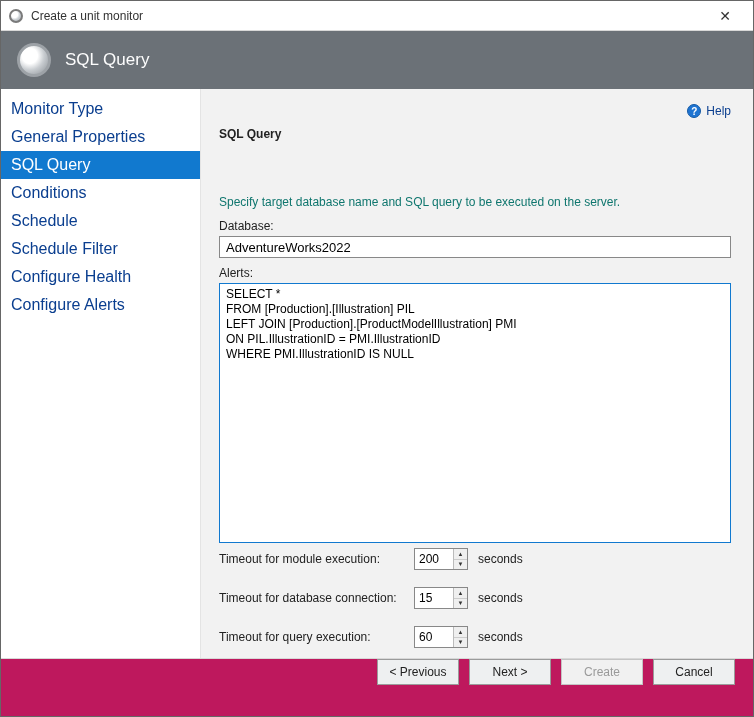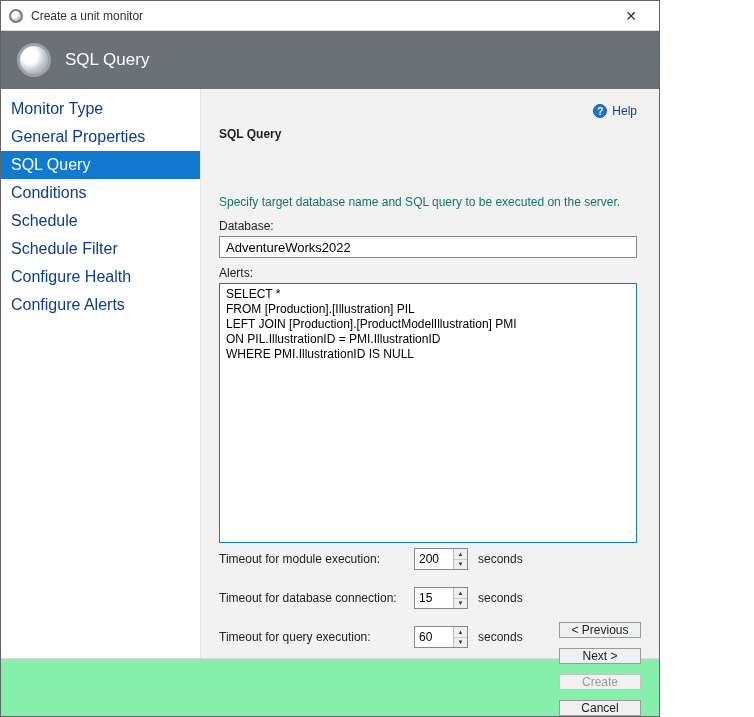--- a/index.html
+++ b/index.html
@@ -4,21 +4,21 @@
 <style>
   * { box-sizing: border-box; }
   html, body {
     margin: 0; padding: 0;
     font-family: "Segoe UI", Tahoma, sans-serif;
     font-size: 12px;
     color: #222;
     background: #fff;
   }
   .window {
-    width: 660px; height: 717px;
+    width: 754px; height: 717px;
     border: 1px solid #666;
     display: flex; flex-direction: column;
     background: #fff;
   }
   .titlebar {
     height: 30px;
     display: flex; align-items: center;
     padding: 0 8px;
     border-bottom: 1px solid #d8d8d8;
     background: #fff;
@@ -130,23 +130,23 @@
   .spinner .spinbtn {
     flex: 1; display: flex; align-items: center; justify-content: center;
     background: #efefef; font-size: 6px; color: #333;
     border-bottom: 1px solid #ccc; cursor: default;
   }
   .spinner .spinbtn:last-child { border-bottom: none; }
   .unit { margin-left: 10px; font-size: 12px; }
   .footer {
     height: 58px;
     border-top: 1px solid #d8d8d8;
-    background: #86efac;
-    display: flex; align-items: flex-end; justify-content: flex-end;
-    padding: 0 18px; gap: 10px; flex-direction: column;
+    background: #be185d;
+    display: flex; align-items: flex-start; justify-content: flex-end;
+    padding: 0 18px; gap: 10px;
   }
   .btn {
     min-width: 82px; height: 26px;
     border: 1px solid #9b9b9b;
     background: #eef0f1;
     font-size: 12px; color: #222;
     display: flex; align-items: center; justify-content: center;
     cursor: default;
   }
   .btn.disabled { color: #9a9a9a; border-color: #c4c4c4; background: #f1f1f1; }

